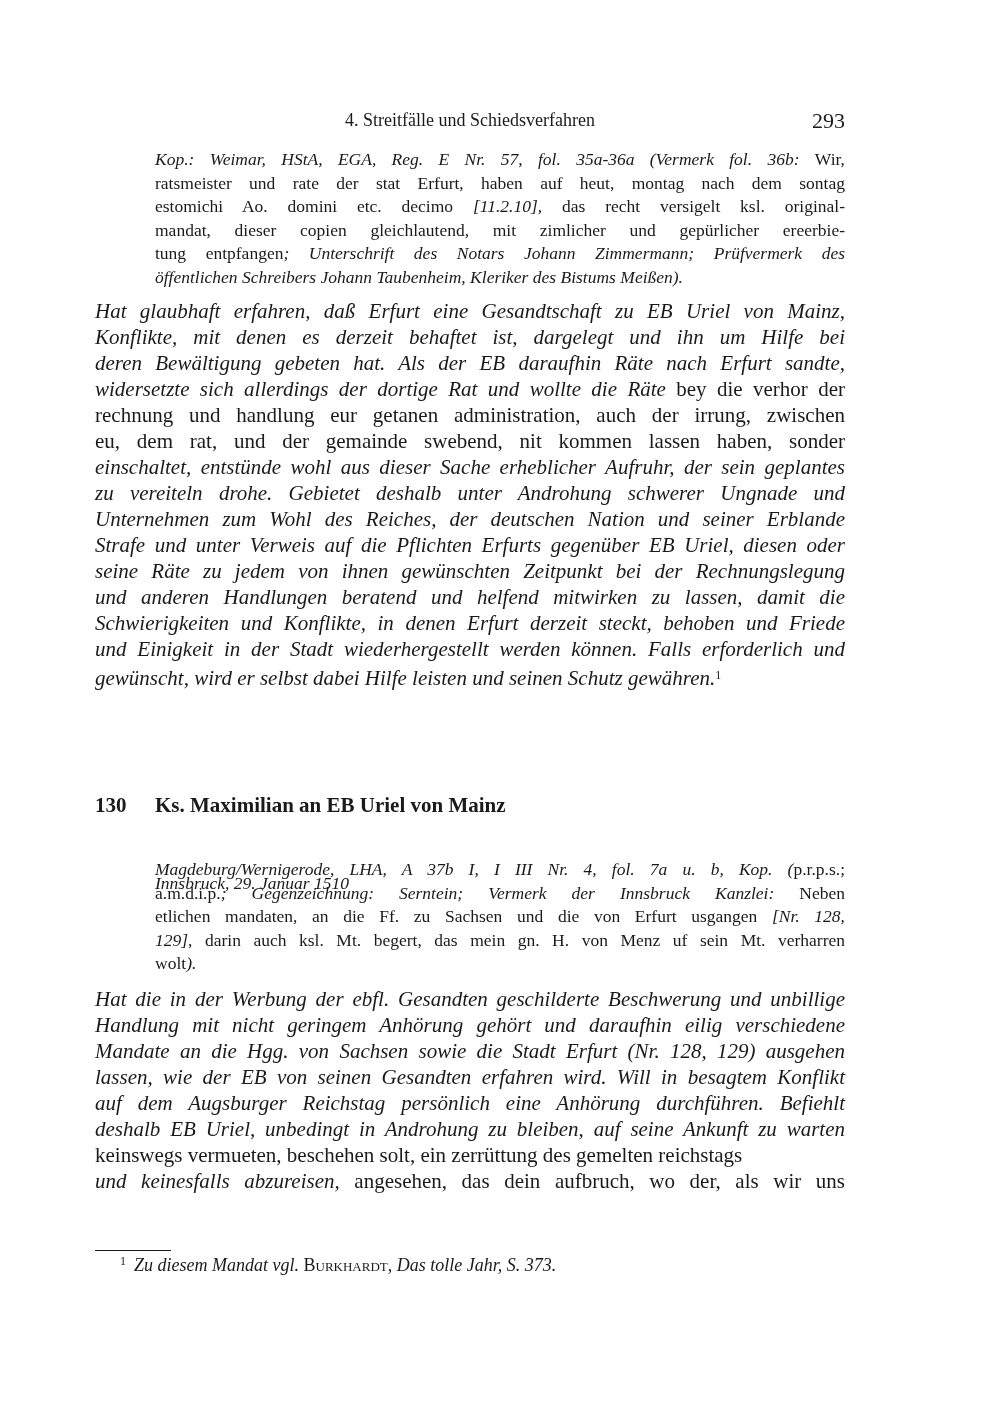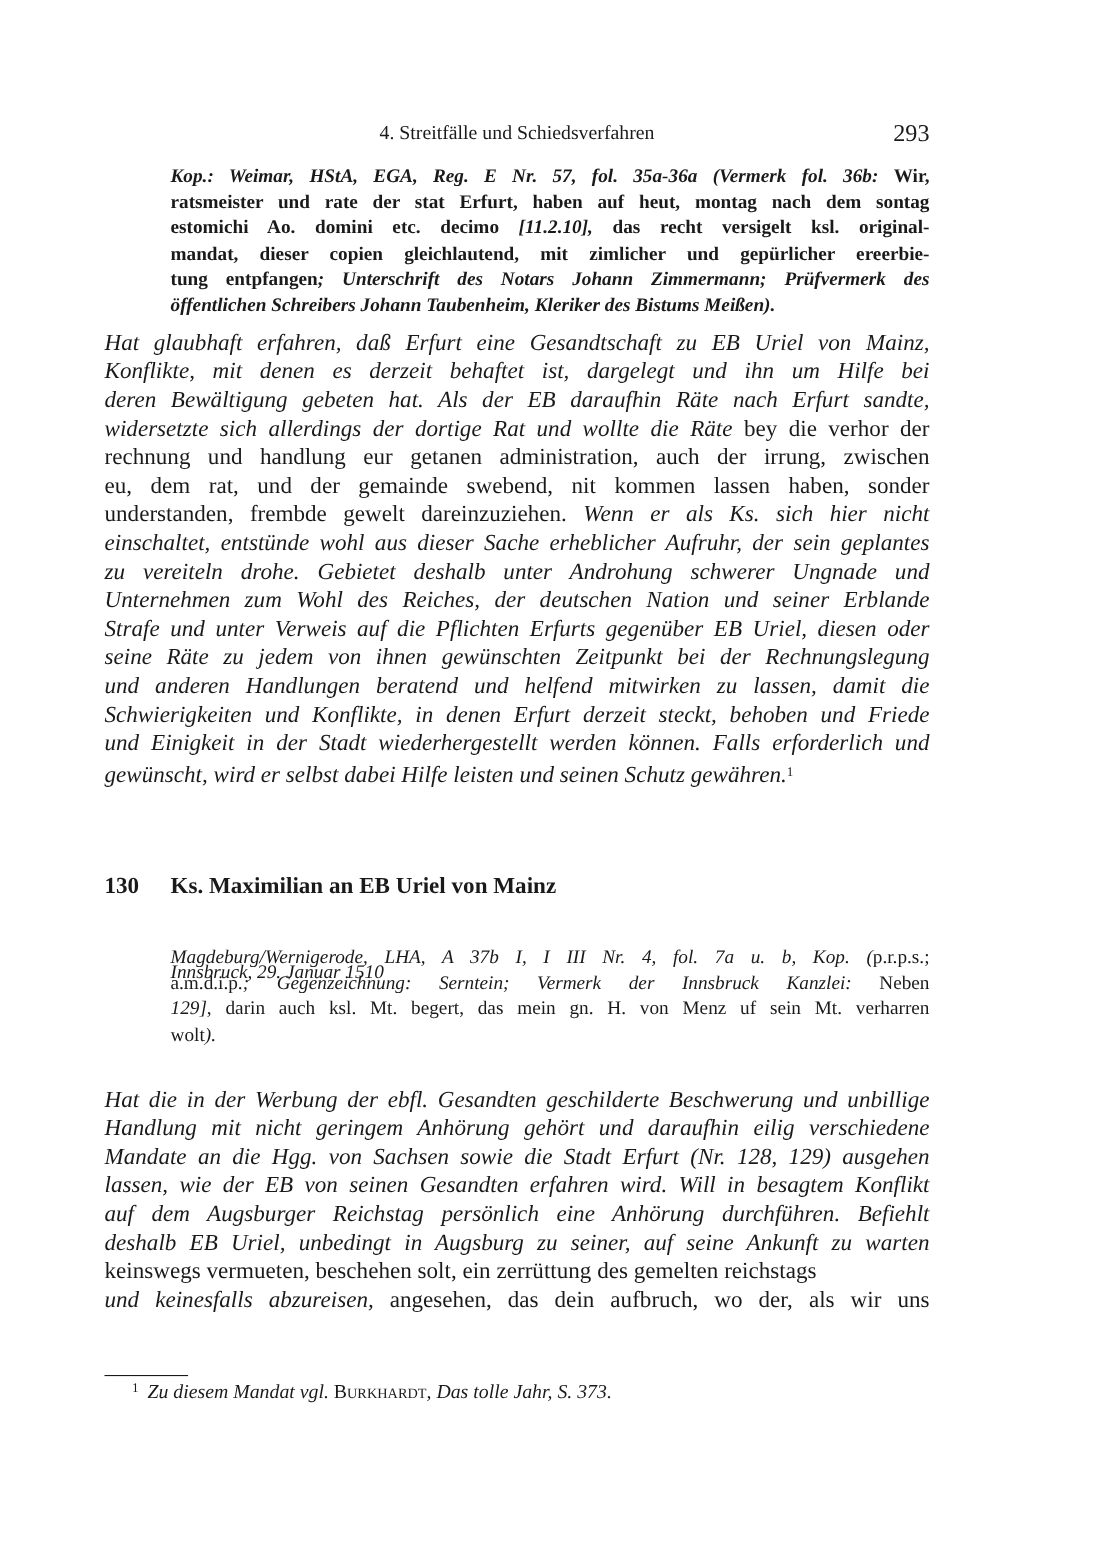--- a/index.html
+++ b/index.html
@@ -25,37 +25,36 @@
 </head>
 <body>
 
 <div class="page">
 
   <div class="running-head">
     <span class="running-title">4. Streitfälle und Schiedsverfahren</span>
     <span class="page-number">293</span>
   </div>
 
-  <div class="block indent small" style="top:120px;font-weight:bold;">
+  <div class="block indent small" style="top:120px;">
       <span class="line"><span class="i">Kop.: Weimar, HStA, EGA, Reg. E Nr. 57, fol. 35a-36a (Vermerk fol. 36b: </span><span>Wir,</span></span>
       <span class="line"><span>ratsmeister und rate der stat Erfurt, haben auf heut, montag nach dem sontag</span></span>
       <span class="line"><span>estomichi Ao. domini etc. decimo </span><span class="i">[11.2.10],</span><span> das recht versigelt ksl. original-</span></span>
       <span class="line"><span>mandat, dieser copien gleichlautend, mit zimlicher und gepürlicher ereerbie-</span></span>
       <span class="line"><span>tung entpfangen</span><span class="i">; Unterschrift des Notars Johann Zimmermann; Prüfvermerk des</span></span>
       <span class="line last"><span class="i">öffentlichen Schreibers Johann Taubenheim, Kleriker des Bistums Meißen).</span></span>
     </div>
 
   <div class="block body" style="top:270px;">
       <span class="line"><span class="i">Hat glaubhaft erfahren, daß Erfurt eine Gesandtschaft zu EB Uriel von Mainz,</span></span>
       <span class="line"><span class="i">Konflikte, mit denen es derzeit behaftet ist, dargelegt und ihn um Hilfe bei</span></span>
       <span class="line"><span class="i">deren Bewältigung gebeten hat. Als der EB daraufhin Räte nach Erfurt sandte,</span></span>
       <span class="line"><span class="i">widersetzte sich allerdings der dortige Rat und wollte die Räte </span><span>bey die verhor der</span></span>
       <span class="line"><span>rechnung und handlung eur getanen administration, auch der irrung, zwischen</span></span>
       <span class="line"><span>eu, dem rat, und der gemainde swebend, nit kommen lassen haben, sonder</span></span>
-      <span class="line"><span>understanden, frembde gewelt dareinzuziehen. </span><span class="i">Wenn er als Ks. sich hier nicht</span></span>
       <span class="line"><span class="i">einschaltet, entstünde wohl aus dieser Sache erheblicher Aufruhr, der sein geplantes</span></span>
       <span class="line"><span class="i">zu vereiteln drohe. Gebietet deshalb unter Androhung schwerer Ungnade und</span></span>
       <span class="line"><span class="i">Unternehmen zum Wohl des Reiches, der deutschen Nation und seiner Erblande</span></span>
       <span class="line"><span class="i">Strafe und unter Verweis auf die Pflichten Erfurts gegenüber EB Uriel, diesen oder</span></span>
       <span class="line"><span class="i">seine Räte zu jedem von ihnen gewünschten Zeitpunkt bei der Rechnungslegung</span></span>
       <span class="line"><span class="i">und anderen Handlungen beratend und helfend mitwirken zu lassen, damit die</span></span>
       <span class="line"><span class="i">Schwierigkeiten und Konflikte, in denen Erfurt derzeit steckt, behoben und Friede</span></span>
       <span class="line"><span class="i">und Einigkeit in der Stadt wiederhergestellt werden können. Falls erforderlich und</span></span>
       <span class="line last"><span class="i">gewünscht, wird er selbst dabei Hilfe leisten und seinen Schutz gewähren.</span><sup>1</sup></span>
     </div>
@@ -64,31 +63,32 @@
     <span class="doc-number">130</span><span>Ks. Maximilian an EB Uriel von Mainz</span>
   </div>
 
   <div class="block indent small" style="top:844px;">
     <span class="line last i">Innsbruck, 29. Januar 1510</span>
   </div>
 
   <div class="block indent small" style="top:830px;">
       <span class="line"><span class="i">Magdeburg/Wernigerode, LHA, A 37b I, I III Nr. 4, fol. 7a u. b, Kop. (</span><span>p.r.p.s.;</span></span>
       <span class="line"><span>a.m.d.i.p.</span><span class="i">; Gegenzeichnung: Serntein; Vermerk der Innsbruck Kanzlei: </span><span>Neben</span></span>
+      <span class="line"><span>etlichen mandaten, an die Ff. zu Sachsen und die von Erfurt usgangen </span><span class="i">[Nr. 128,</span></span>
       <span class="line"><span class="i">129]</span><span>, darin auch ksl. Mt. begert, das mein gn. H. von Menz uf sein Mt. verharren</span></span>
       <span class="line last"><span>wolt</span><span class="i">).</span></span>
     </div>
 
   <div class="block body" style="top:958px;">
       <span class="line"><span class="i">Hat die in der Werbung der ebfl. Gesandten geschilderte Beschwerung und unbillige</span></span>
       <span class="line"><span class="i">Handlung mit nicht geringem Anhörung gehört und daraufhin eilig verschiedene</span></span>
       <span class="line"><span class="i">Mandate an die Hgg. von Sachsen sowie die Stadt Erfurt (Nr. 128, 129) ausgehen</span></span>
       <span class="line"><span class="i">lassen, wie der EB von seinen Gesandten erfahren wird. Will in besagtem Konflikt</span></span>
       <span class="line"><span class="i">auf dem Augsburger Reichstag persönlich eine Anhörung durchführen. Befiehlt</span></span>
-      <span class="line"><span class="i">deshalb EB Uriel, unbedingt in Augsburg zu seiner, auf seine Ankunft zu warten</span></span>
+      <span class="line"><span class="i">deshalb EB Uriel, unbedingt in Androhung zu bleiben, auf seine Ankunft zu warten</span></span>
       <span class="line last"><span>keinswegs vermueten, beschehen solt, ein zerrüttung des gemelten reichstags</span></span>
       <span class="line"><span class="i">und keinesfalls abzureisen,</span><span> angesehen, das dein aufbruch, wo der, als wir uns</span></span>
     </div>
 
   <div class="footnote-rule"></div>
   <div class="footnote"><sup style="margin-right: 8px;">1</sup><span class="i">Zu diesem Mandat vgl. </span><span class="sc">Burkhardt</span><span class="i">, Das tolle Jahr, S. 373.</span></div>
 
 </div>
 
 </body></html>

